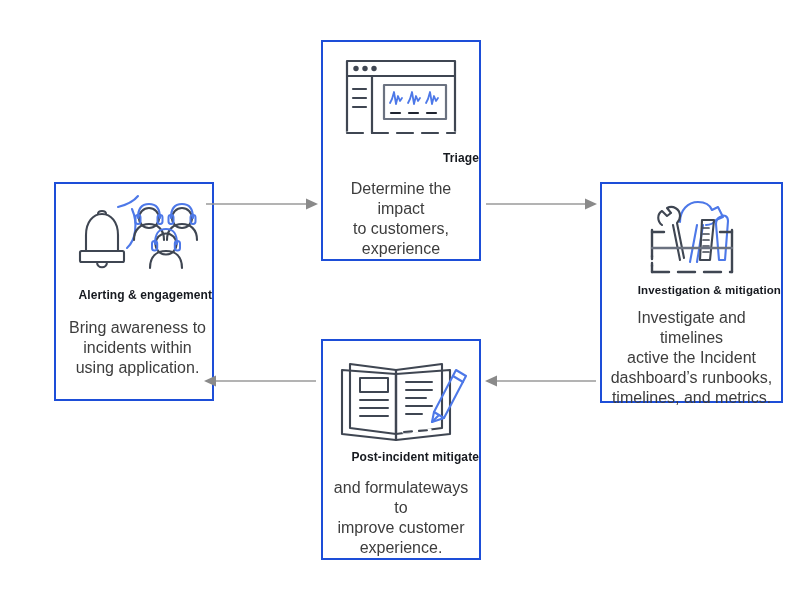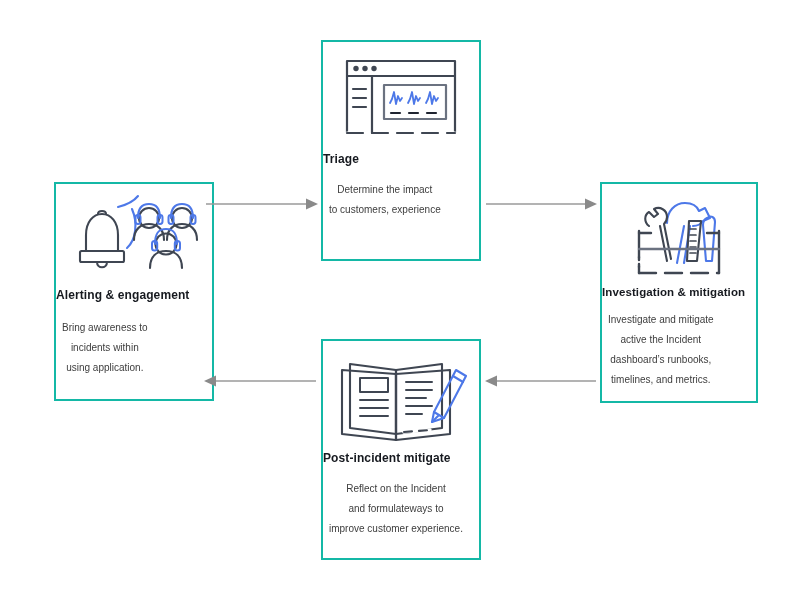--- a/index.html
+++ b/index.html
@@ -16,42 +16,42 @@
   #stage {
     position: relative;
     width: 800px;
     height: 600px;
   }
 
   
   .card {
     position: absolute;
     box-sizing: border-box;
-    border: 2px solid #14b8a6;
+    border: 2px solid #1d4ed8;
     background: #ffffff;
     display: flex;
     flex-direction: column;
-    align-items: flex-start;
+    align-items: flex-end;
   }
   .card-icon {
     width: 100%;
     display: flex;
     align-items: center;
     justify-content: center;
   }
   .card-title {
     font-size: 12px;
     font-weight: bold;
     color: #16191f;
     text-align: center;
     letter-spacing: 0.1px;
     white-space: nowrap;
   }
   .card-body {
-    font-size: 10px;
+    font-size: 16px;
     line-height: 20px;
     color: #3d3d3d;
     text-align: center;
     padding: 0 6px;
   }
 
   
   #card-alerting {
     left: 54px;  top: 182px;  width: 160px; height: 219px;
   }
@@ -60,21 +60,21 @@
   #card-alerting .card-body   { margin-top: 16px; }
 
   #card-triage {
     left: 321px; top: 40px;   width: 160px; height: 221px;
   }
   #card-triage .card-icon     { height: 92px; margin-top: 12px; }
   #card-triage .card-title    { margin-top: 6px; }
   #card-triage .card-body     { margin-top: 14px; }
 
   #card-investigation {
-    left: 600px; top: 182px;  width: 158px; height: 221px;
+    left: 600px; top: 182px;  width: 183px; height: 221px;
   }
   #card-investigation .card-icon  { height: 92px; margin-top: 8px; }
   #card-investigation .card-title { margin-top: 2px; font-size: 11.5px; }
   #card-investigation .card-body  { margin-top: 12px; }
 
   #card-postincident {
     left: 321px; top: 339px;  width: 160px; height: 221px;
   }
   #card-postincident .card-icon  { height: 98px; margin-top: 10px; }
   #card-postincident .card-title { margin-top: 2px; }
@@ -197,21 +197,21 @@
         <path d="M92 38 L92 80" stroke="#3f4652" stroke-width="2.4"></path>
         <path d="M12 40 L24 40 M80 40 L92 40" stroke="#3f4652" stroke-width="2.4"></path>
         <path d="M12 56 L92 56" stroke="#6b7280" stroke-width="2.4"></path>
         <path d="M12 80 L92 80" stroke="#3f4652" stroke-width="2.4" stroke-dasharray="17 9"></path>
         <path d="M12 66 L12 72" stroke="#ffffff" stroke-width="4"></path>
         <path d="M12 64 L12 74" stroke="#3f4652" stroke-width="2.4" stroke-dasharray="3 4"></path>
       </svg>
     </div>
     <div class="card-title">Investigation &amp; mitigation</div>
     <div class="card-body">
-      <div>Investigate and mitigate</div>
+      <div>Investigate and timelines</div>
       <div>active the Incident</div>
       <div>dashboard’s runbooks,</div>
       <div>timelines, and metrics.</div>
     </div>
   </div>
 
   <div class="card" id="card-postincident">
     <div class="card-icon">
       <svg class="icon-svg" width="134" height="96" viewBox="0 0 134 96" fill="none" stroke-linecap="round" stroke-linejoin="round">
 
@@ -232,21 +232,20 @@
         <path d="M70 80 L96 78" stroke="#3f4652" stroke-width="2.1" stroke-dasharray="8 7"></path>
 
         <path d="M100 60 L122 18 L132 24 L110 66 L98 70 Z" stroke="#4d78e8" stroke-width="2.1" fill="none"></path>
         <path d="M98 70 L104 64" stroke="#4d78e8" stroke-width="2.1" fill="none"></path>
         <path d="M100 60 L110 66" stroke="#4d78e8" stroke-width="2.1" fill="none"></path>
         <path d="M119 24 L129 30" stroke="#4d78e8" stroke-width="2.1" fill="none"></path>
       </svg>
     </div>
     <div class="card-title">Post-incident mitigate</div>
     <div class="card-body">
-      <div>Reflect on the Incident</div>
       <div>and formulateways to</div>
       <div>improve customer experience.</div>
     </div>
   </div>
 
   <svg class="arrow" style="left:200px; top:190px;" width="122" height="28" viewBox="0 0 122 28">
     <line x1="6" y1="14" x2="106" y2="14" stroke="#9a9a9a" stroke-width="1.6"></line>
     <path d="M106 8.5 L118 14 L106 19.5 Z" fill="#8a8a8a"></path>
   </svg>
 

